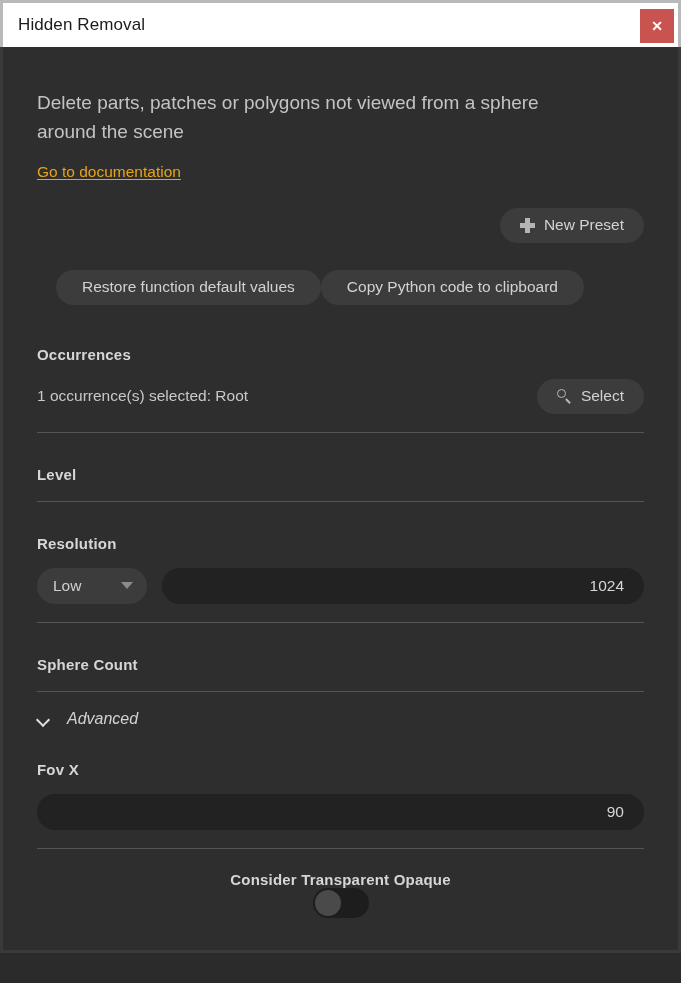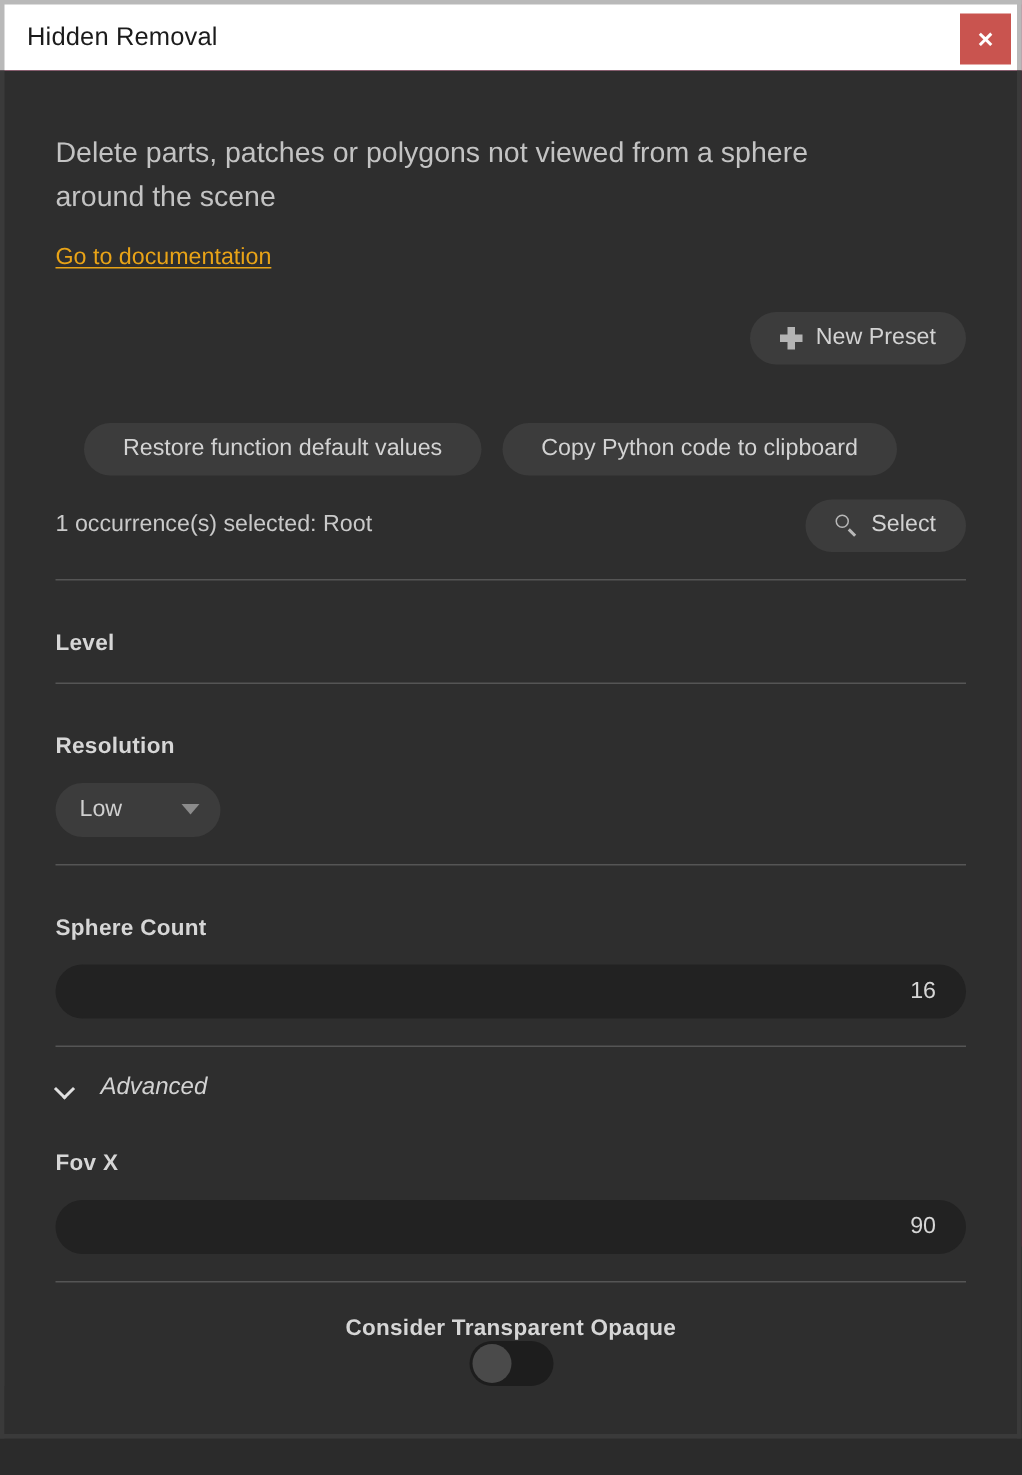--- a/index.html
+++ b/index.html
@@ -14,21 +14,21 @@
     font-family: "Liberation Sans", sans-serif;
     -webkit-font-smoothing: antialiased;
   }
 
   .window {
     position: absolute;
     left: 0; top: 0;
     width: 681px;
     height: 831px;
     box-sizing: border-box;
-    background: #be185d;
+    background: #e5e5e5;
     display: flex;
     flex-direction: column;
   }
 
   
   .titlebar {
     position: relative;
     height: 47px;
     min-height: 47px;
     background: #ffffff;
@@ -132,22 +132,21 @@
   .plus-icon::before, .plus-icon::after {
     content: "";
     position: absolute;
     background: #b4b4b4;
   }
   .plus-icon::before { left: 5px; top: 0; width: 5px; height: 15px; }
   .plus-icon::after  { top: 5px; left: 0; height: 5px; width: 15px; }
 
   .twobtn-row {
     display: flex;
-    gap: 14px;
-    margin-top: 39px;
+    margin-top: 27px;
     padding-left: 19px;
   }
   .twobtn-row .btn { padding: 0 26px; height: 35px; }
 
   
   .section-title {
     font-size: 15px;
     font-weight: bold;
     color: #d6d6d6;
     margin-top: 41px;
@@ -337,45 +336,44 @@
           <span class="plus-icon"></span>
           <span>New Preset</span>
         </button>
       </div>
 
       <div class="twobtn-row">
         <button class="btn">Restore function default values</button>
         <button class="btn">Copy Python code to clipboard</button>
       </div>
 
+      <div class="section-title">Occurrences</div>
       <div class="row">
         <span class="occ-text">1 occurrence(s) selected: Root</span>
         <button class="btn">
           <span class="magnifier"></span>
           <span>Select</span>
         </button>
       </div>
       <div class="divider"></div>
 
       <div class="section-title tight">Level</div>
       <div class="divider"></div>
 
       <div class="section-title tight">Resolution</div>
       <div class="row">
         <div class="dropdown small">
           <span class="dd-label">Low</span>
           <span class="caret dim"></span>
         </div>
+        <div class="valuefield">1024</div>
       </div>
       <div class="divider"></div>
 
       <div class="section-title tight">Sphere Count</div>
-      <div class="row">
-        <div class="valuefield">16</div>
-      </div>
       <div class="divider"></div>
 
       <div class="advanced">
         <span class="chevron-down"></span>
         <span class="advanced-label">Advanced</span>
       </div>
 
       <div class="section-title tight">Fov X</div>
       <div class="row">
         <div class="valuefield">90</div>

